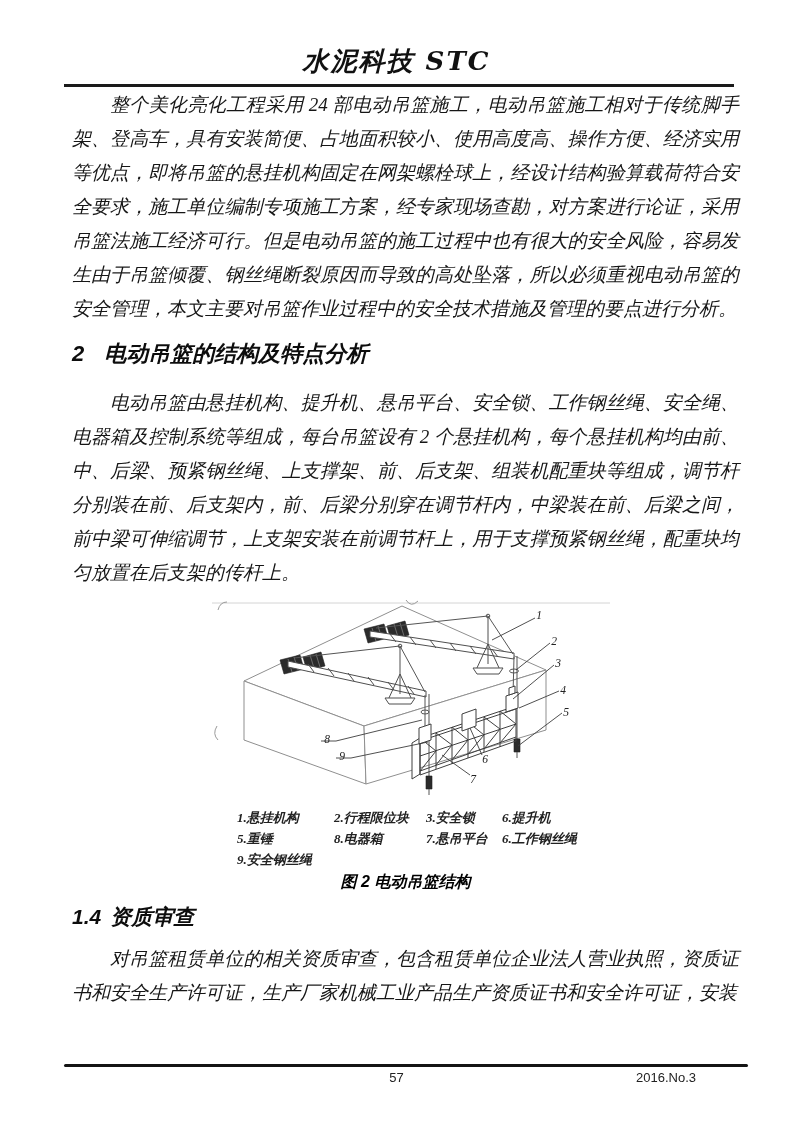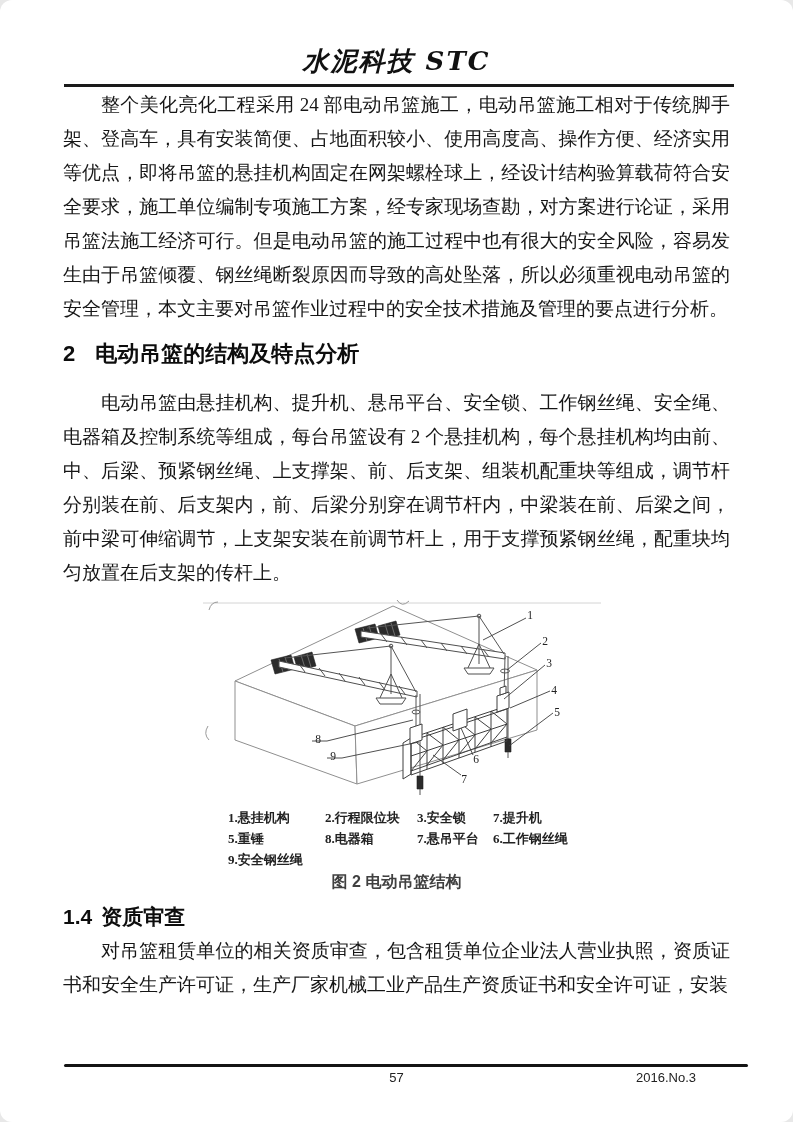--- a/index.html
+++ b/index.html
@@ -1,61 +1,61 @@
 <!DOCTYPE html>
 <html><head>
 <meta charset="utf-8">
 <style>
   html,body{margin:0;padding:0;background:#e8e8e8;}
   .page{
     position:relative;width:793px;height:1122px;background:#ffffff;
     margin:0 auto;overflow:hidden;
-    font-family:"Liberation Serif","DejaVu Serif",serif;color:#1c1c1c;border-radius:12px;
+    font-family:"Liberation Serif","DejaVu Serif",serif;color:#1c1c1c;
   }
   
   .journal-header{position:absolute;top:0;left:0;width:793px;}
   .journal-title{
     position:absolute;top:44px;left:0;width:793px;text-align:center;
     font-family:"DejaVu Serif","Liberation Serif",serif;
     font-style:italic;font-weight:700;font-size:26px;letter-spacing:2px;color:#111;
   }
   .header-rule{position:absolute;top:84px;left:64px;width:670px;height:3px;background:#1a1a1a;}
   
-  .doc-main{position:absolute;top:88px;left:63px;width:667px;}
+  .doc-main{position:absolute;top:88px;left:72px;width:667px;font-style:italic;}
   .para{
     font-size:19px;line-height:34px;text-align:justify;text-align-last:left;
     text-indent:2em;margin:0;color:#161616;
   }
   .sec-heading{
     font-family:"Liberation Sans","DejaVu Sans",sans-serif;
     font-size:22px;font-weight:700;line-height:36px;color:#0d0d0d;
     margin:10px 0 0 0;
   }
   .sec-heading .sec-num{margin-right:20px;}
   .subsec-heading{
     font-family:"Liberation Sans","DejaVu Sans",sans-serif;
     font-size:21px;font-weight:700;line-height:34px;color:#0d0d0d;
     margin:8px 0 0 0;
   }
   .subsec-heading .sec-num{margin-right:9px;}
   .para-2{margin-top:14px;}
-  .para-3{}
+  .para-3{margin-top:8px;}
   
   .doc-figure{margin:8px 0 0 0;}
   .figure-svg{display:block;margin-left:132px;}
   .figure-legend{
     margin:4px 0 0 165px;
     display:grid;grid-template-columns:97px 92px 76px auto;
     font-size:13px;font-weight:700;line-height:21px;color:#222;
     font-family:"Liberation Serif","DejaVu Serif",serif;
   }
   .figure-caption{
     margin-top:2px;text-align:center;
     font-family:"Liberation Sans","DejaVu Sans",sans-serif;
-    font-size:16px;font-weight:600;line-height:20px;color:#404040;
+    font-size:16px;font-weight:600;line-height:20px;color:#000000;
   }
   
   .doc-footer{position:absolute;left:0;top:12px;width:793px;height:1122px;pointer-events:none;}
   .footer-rule{position:absolute;top:1052px;left:64px;width:684px;height:3px;background:#141414;border-radius:2px;}
   .footer-page-number{
     position:absolute;top:1058px;left:0;width:793px;text-align:center;
     font-family:"Liberation Sans","DejaVu Sans",sans-serif;font-size:13px;color:#222;
   }
   .footer-issue{
     position:absolute;top:1058px;right:97px;
@@ -218,21 +218,21 @@
           <text class="callout" x="269" y="185">7</text>
           <text class="callout" x="123" y="145">8</text>
           <text class="callout" x="138" y="162">9</text>
         </g>
       </svg>
 
       <div class="figure-legend">
           <span>1.悬挂机构</span>
           <span>2.行程限位块</span>
           <span>3.安全锁</span>
-          <span>7.提升机</span>
+          <span>6.提升机</span>
           <span>5.重锤</span>
           <span>8.电器箱</span>
           <span>7.悬吊平台</span>
           <span>6.工作钢丝绳</span>
           <span>9.安全钢丝绳</span>
         </div>
 
       <figcaption class="figure-caption">图 2 电动吊篮结构</figcaption>
     </figure>
 

